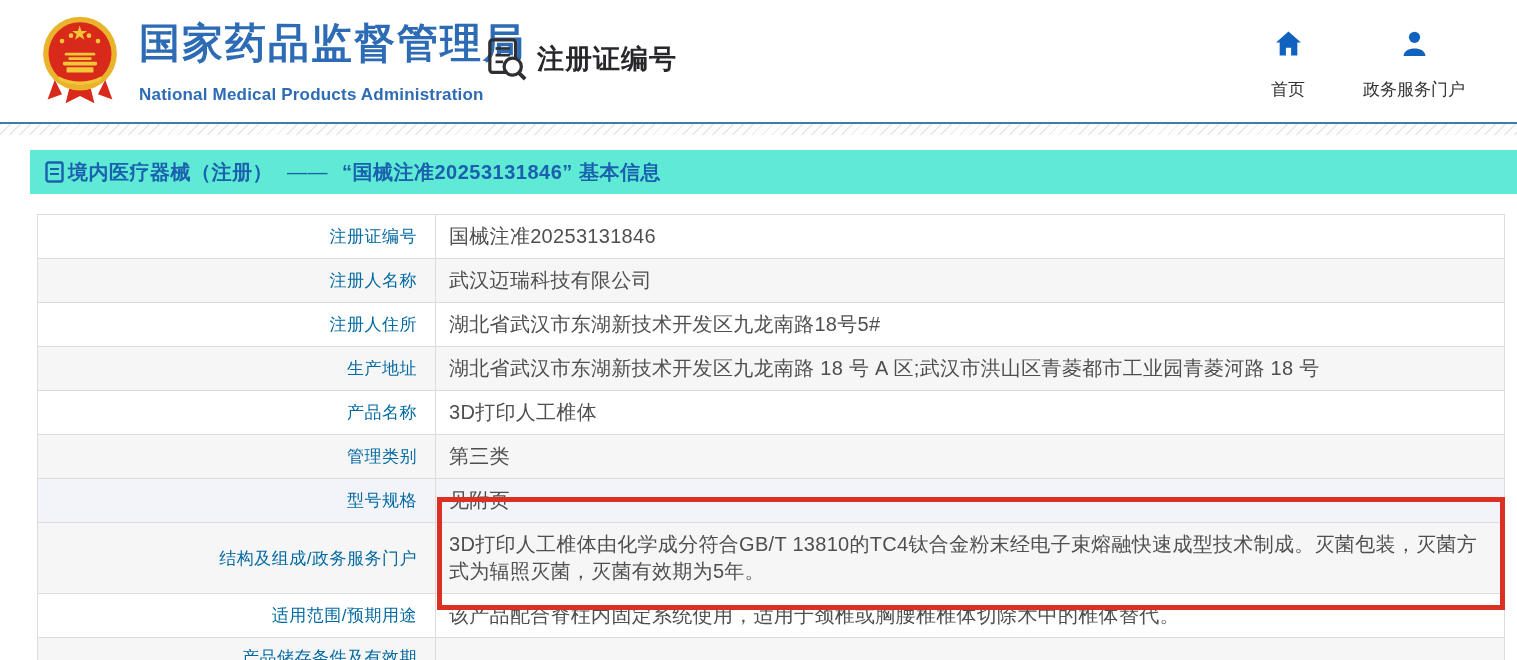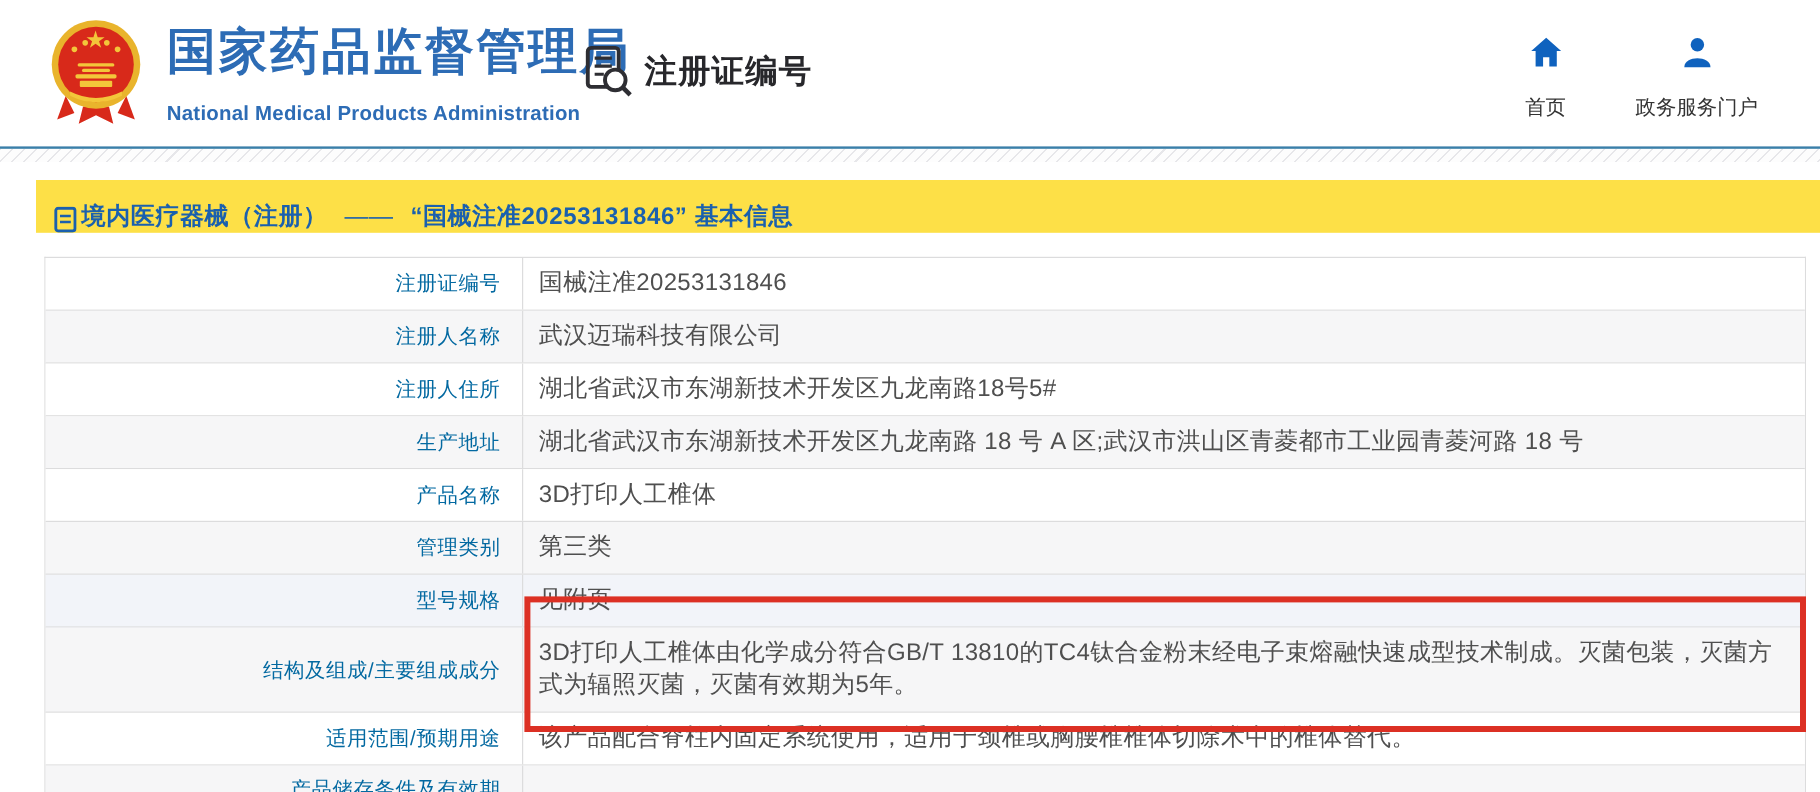--- a/index.html
+++ b/index.html
@@ -24,22 +24,22 @@
   .nav-item { display:flex; flex-direction:column; align-items:center; cursor:pointer; }
   .nav-item svg { width:27px; height:27px; }
   .nav-label { margin-top:21px; font-size:17px; color:#333; white-space:nowrap; }
 
   
   .hatch { height:11px; width:100%;
     background:repeating-linear-gradient(135deg,#e7e7ea 0 1.2px,rgba(255,255,255,0) 1.2px 7px);
     background-color:#fdfdfd; }
 
   
-  .page-titlebar { margin:15px 0 0 30px; height:44px; background:#fde047;
-    display:flex; align-items:flex-end; padding-left:15px; }
+  .page-titlebar { margin:15px 0 0 30px; height:44px; background:#5eead4;
+    display:flex; align-items:center; padding-left:15px; }
   .page-titlebar svg { width:19px; height:22px; flex:none; }
   .pt-text { font-size:20px; font-weight:700; color:var(--title-blue,#1a60ae); margin-left:4px; letter-spacing:0.5px; }
   .pt-sep { margin:0 14px; font-weight:400; }
 
   
   .info-table { margin:20px 0 0 37px; width:1468px;
     border-top:1px solid #dcdcdd; border-left:1px solid #dcdcdd; border-right:1px solid #dcdcdd; }
   .row { display:flex; border-bottom:1px solid #dcdcdd; background:#fff; min-height:40px; }
   .row--gray { background:var(--row-gray,#f6f6f7); }
   .row--hl { background:var(--row-highlight,#f2f4f9);justify-content:space-between; }
@@ -154,21 +154,21 @@
   </div>
   <div class="row row--gray">
     <div class="cell-label">管理类别</div>
     <div class="cell-value">第三类</div>
   </div>
   <div class="row row--hl">
     <div class="cell-label">型号规格</div>
     <div class="cell-value">见附页</div>
   </div>
   <div class="row row--gray row--tall">
-    <div class="cell-label">结构及组成/主要组成成分</div>
+    <div class="cell-label">结构及组成/政务服务门户</div>
     <div class="cell-value">3D打印人工椎体由化学成分符合GB/T 13810的TC4钛合金粉末经电子束熔融快速成型技术制成。灭菌包装，灭菌方式为辐照灭菌，灭菌有效期为5年。</div>
   </div>
   <div class="row">
     <div class="cell-label">适用范围/预期用途</div>
     <div class="cell-value">该产品配合脊柱内固定系统使用，适用于颈椎或胸腰椎椎体切除术中的椎体替代。</div>
   </div>
   <div class="row row--gray">
     <div class="cell-label">产品储存条件及有效期</div>
     <div class="cell-value"></div>
   </div>

